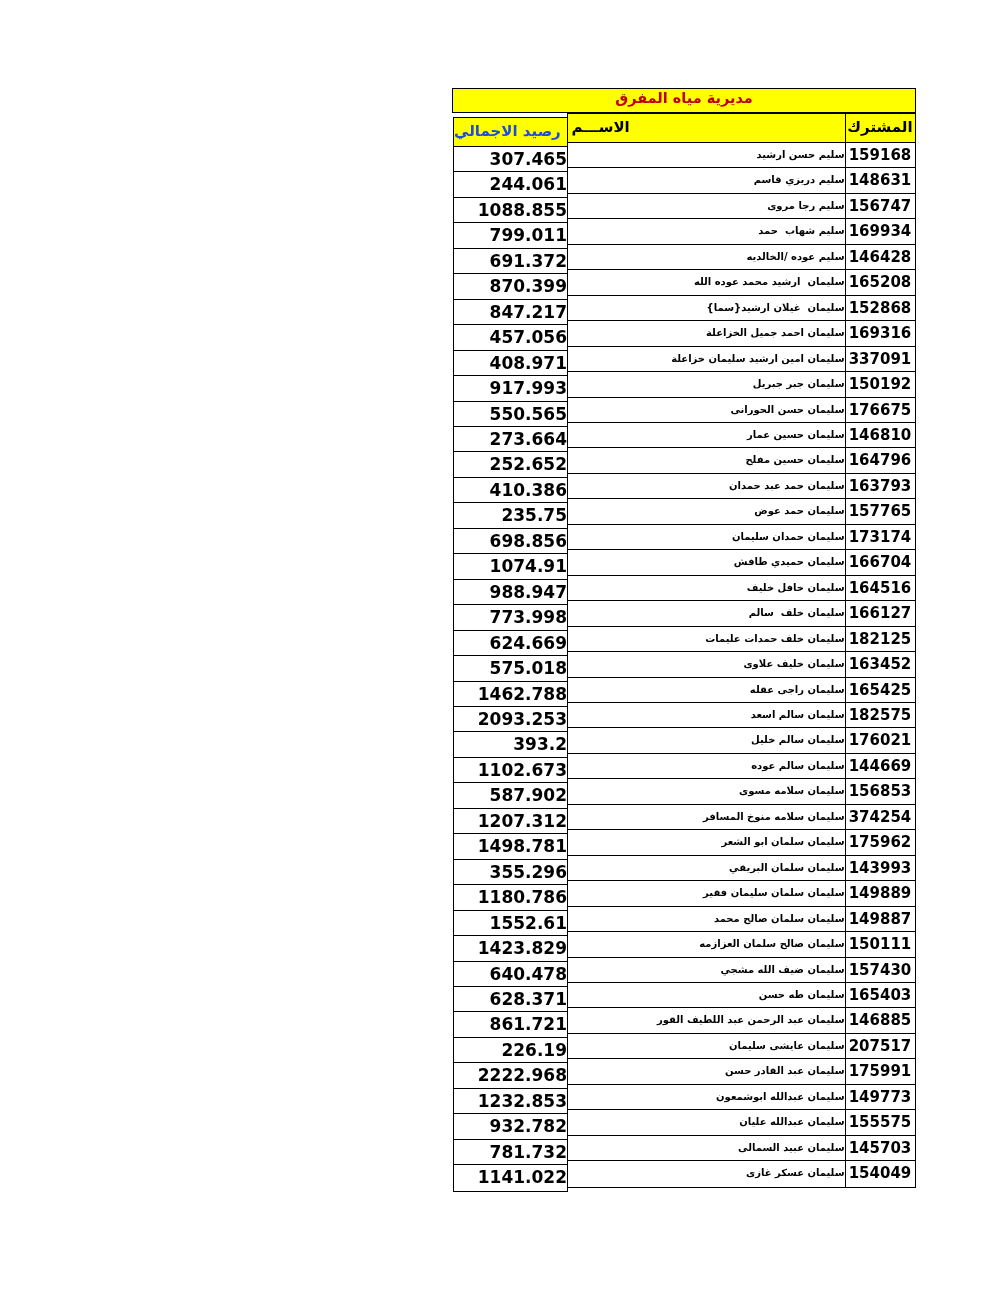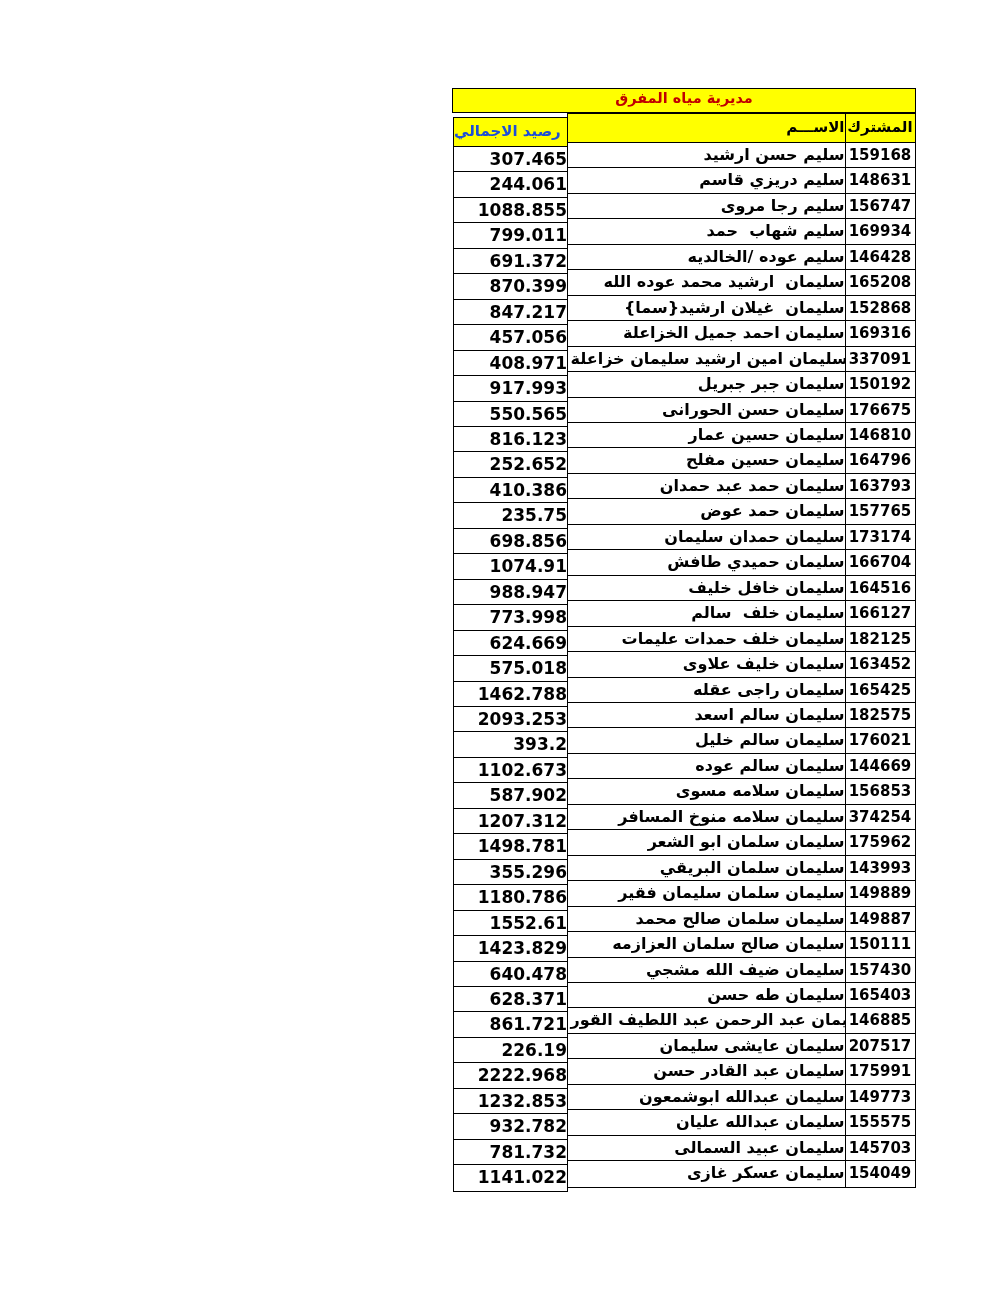--- a/index.html
+++ b/index.html
@@ -25,27 +25,27 @@
   .cell{
     box-sizing:border-box;height:25.46px;border-bottom:1.5px solid #000;
     overflow:hidden;background:#fff;
   }
   .col .cell:last-child{border-bottom:none;}
   .head{
     height:29px;line-height:27px;background:#FFFF00;
     font-weight:bold;font-size:15px;color:#000;
   }
   .head-id{text-align:center;}
-  .head-name{text-align:right;padding-left:4px;direction:ltr;}
+  .head-name{padding-left:4px;direction:ltr;}
   .head-bal{text-align:left;padding-right:4px;color:#1d4ed8;direction:rtl;}
   .id-cell{
     font-weight:bold;font-size:15px;text-align:center;line-height:24.5px;color:#000;
   }
   .name-cell{
-    font-weight:bold;font-size:16px;text-align:right;padding-left:3px;
+    font-weight:bold;font-size:10px;text-align:right;padding-left:3px;
     line-height:24.5px;color:#000;direction:ltr;white-space:pre;
   }
   .bal-cell{
     font-weight:bold;font-size:17px;text-align:right;padding-left:4px;
     line-height:24.5px;color:#000;direction:ltr;
   }
 </style>
 </head>
 <body>
 
@@ -146,21 +146,21 @@
         <div class="cell bal-cell">244.061</div>
         <div class="cell bal-cell">1088.855</div>
         <div class="cell bal-cell">799.011</div>
         <div class="cell bal-cell">691.372</div>
         <div class="cell bal-cell">870.399</div>
         <div class="cell bal-cell">847.217</div>
         <div class="cell bal-cell">457.056</div>
         <div class="cell bal-cell">408.971</div>
         <div class="cell bal-cell">917.993</div>
         <div class="cell bal-cell">550.565</div>
-        <div class="cell bal-cell">816.123</div>
+        <div class="cell bal-cell">273.664</div>
         <div class="cell bal-cell">252.652</div>
         <div class="cell bal-cell">410.386</div>
         <div class="cell bal-cell">235.75</div>
         <div class="cell bal-cell">698.856</div>
         <div class="cell bal-cell">1074.91</div>
         <div class="cell bal-cell">988.947</div>
         <div class="cell bal-cell">773.998</div>
         <div class="cell bal-cell">624.669</div>
         <div class="cell bal-cell">575.018</div>
         <div class="cell bal-cell">1462.788</div>

